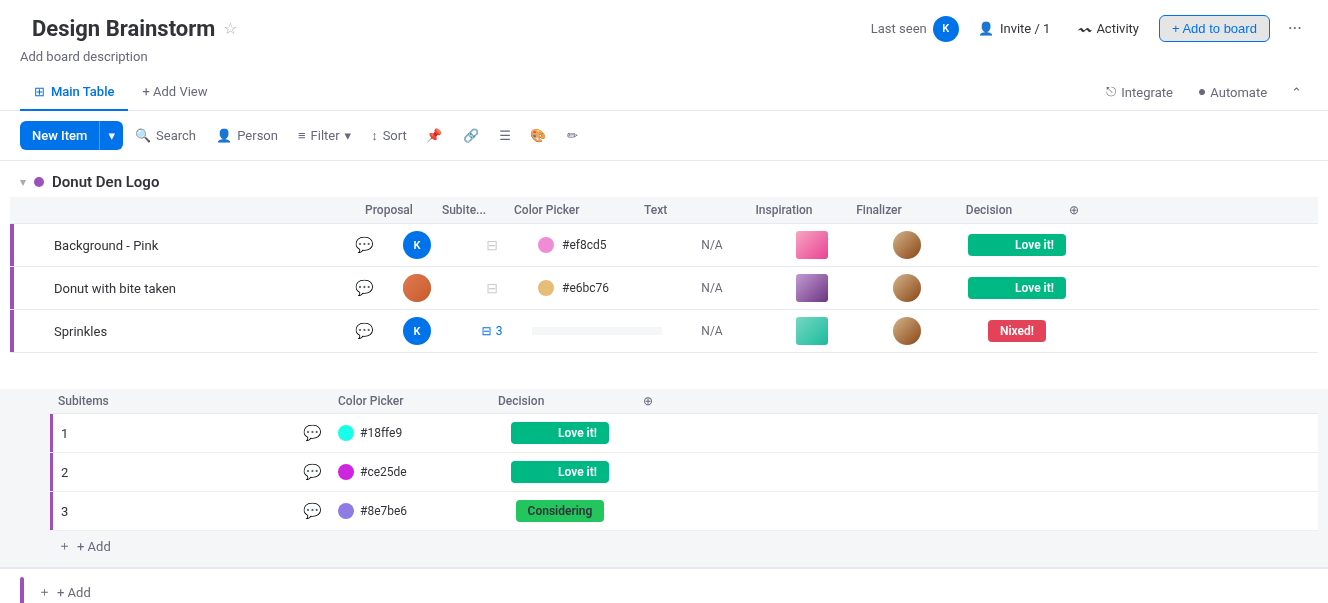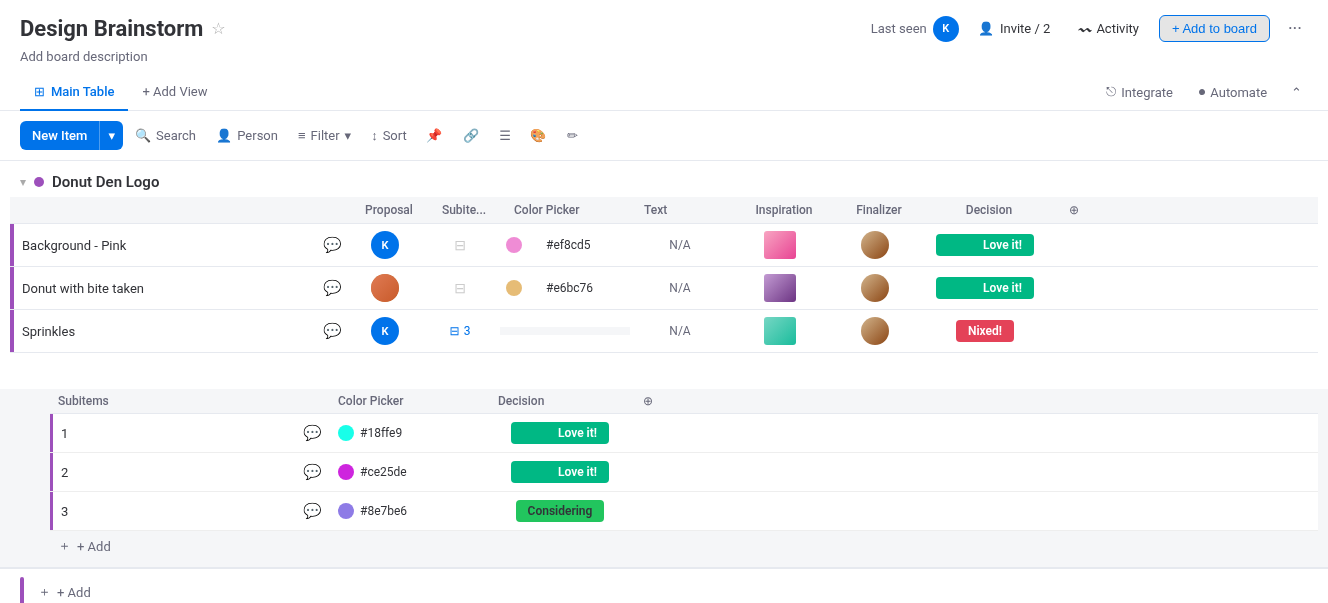--- a/index.html
+++ b/index.html
@@ -1,20 +1,20 @@
 <!DOCTYPE html>
 <html><head>
   <meta charset="utf-8">
   <style>
     * { box-sizing: border-box; margin: 0; padding: 0; }
     body { font-family: -apple-system, BlinkMacSystemFont, 'Segoe UI', Roboto, sans-serif; background: #fff; color: #323338; font-size: 13px; overflow: hidden; }
 
     
     .top-header { display: flex; align-items: center; justify-content: space-between; padding: 14px 20px 6px 20px; }
-    .title-area { display: flex; align-items: center; gap: 8px; }
+    .title-area { display: flex; align-items: center; gap: 8px; margin-left: 12px; }
     .title-text { font-size: 22px; font-weight: 700; color: #323338; }
     .star-icon { color: #aaa; font-size: 16px; cursor: pointer; }
     .subtitle { padding: 0 20px 10px 20px; color: #676879; font-size: 13px; }
     .header-actions { display: flex; align-items: center; gap: 12px; }
     .last-seen { display: flex; align-items: center; gap: 6px; color: #676879; font-size: 13px; }
     .avatar-k { width: 26px; height: 26px; border-radius: 50%; background: #0073ea; color: #fff; display: flex; align-items: center; justify-content: center; font-size: 11px; font-weight: 600; }
     .invite-btn { display: flex; align-items: center; gap: 5px; color: #323338; font-size: 13px; cursor: pointer; padding: 4px 8px; border-radius: 4px; }
     .activity-btn { display: flex; align-items: center; gap: 5px; color: #323338; font-size: 13px; cursor: pointer; padding: 4px 8px; border-radius: 4px; }
     .add-board-btn { display: flex; align-items: center; gap: 5px; color: #0073ea; border: 1.5px solid #0073ea; border-radius: 6px; padding: 5px 12px; font-size: 13px; font-weight: 500; cursor: pointer; background: #e5e5e5; }
     .more-btn { color: #676879; font-size: 18px; cursor: pointer; padding: 4px 6px; border-radius: 4px; }
@@ -51,27 +51,27 @@
     .col-color { flex: 0 0 130px; }
     .col-text { flex: 0 0 100px; }
     .col-inspiration { flex: 0 0 100px; text-align: center; }
     .col-finalizer { flex: 0 0 90px; text-align: center; }
     .col-decision { flex: 0 0 130px; text-align: center; }
     .col-add { flex: 0 0 40px; text-align: center; }
 
     .data-row { display: flex; align-items: center; border-bottom: 1px solid #e6e9ef; background: #fff; min-height: 42px; }
 
     .row-left-accent { width: 4px; height: 42px; background: #9d50bb; flex-shrink: 0; }
-    .row-name-cell { flex: 0 0 336px; display: flex; align-items: center; gap: 8px; padding: 0 8px; }
+    .row-name-cell { flex: 0 0 336px; display: flex; align-items: center; gap: 8px; padding: 0 8px; margin-left: 32px; }
     .row-name-text { font-size: 13px; color: #323338; flex: 1; }
     .comment-icon { color: #ccc; font-size: 15px; cursor: pointer; }
     .cell { display: flex; align-items: center; justify-content: center; padding: 4px 6px; overflow: hidden; }
     .cell-proposal { flex: 0 0 70px; }
     .cell-subite { flex: 0 0 80px; }
-    .cell-color { flex: 0 0 130px; justify-content: flex-start; gap: 24px; text-align: right; }
+    .cell-color { flex: 0 0 130px; justify-content: flex-start; gap: 8px; text-align: right; }
     .cell-text { flex: 0 0 100px; color: #676879; font-size: 12px; }
     .cell-inspiration { flex: 0 0 100px; }
     .cell-finalizer { flex: 0 0 90px; }
     .cell-decision { flex: 0 0 130px; }
     .cell-add { flex: 0 0 40px; }
 
     .avatar-circle { width: 28px; height: 28px; border-radius: 50%; display: flex; align-items: center; justify-content: center; font-size: 11px; font-weight: 600; color: #fff; overflow: hidden; flex-shrink: 0; }
     .color-dot { width: 16px; height: 16px; border-radius: 50%; flex-shrink: 0; }
     .color-hex { font-size: 12px; color: #323338; }
 
@@ -118,21 +118,21 @@
     <span class="title-text">Design Brainstorm</span>
     <span class="star-icon">☆</span>
   </div>
   <div class="header-actions">
     <div class="last-seen">
       <span>Last seen</span>
       <div class="avatar-k">K</div>
     </div>
     <div class="invite-btn">
       <span>👤</span>
-      <span>Invite / 2</span>
+      <span>Invite / 1</span>
     </div>
     <div class="activity-btn">
       <span>〰</span>
       <span>Activity</span>
     </div>
     <button class="add-board-btn">
       <span>+ Add to board</span>
     </button>
     <span class="more-btn">···</span>
   </div>

